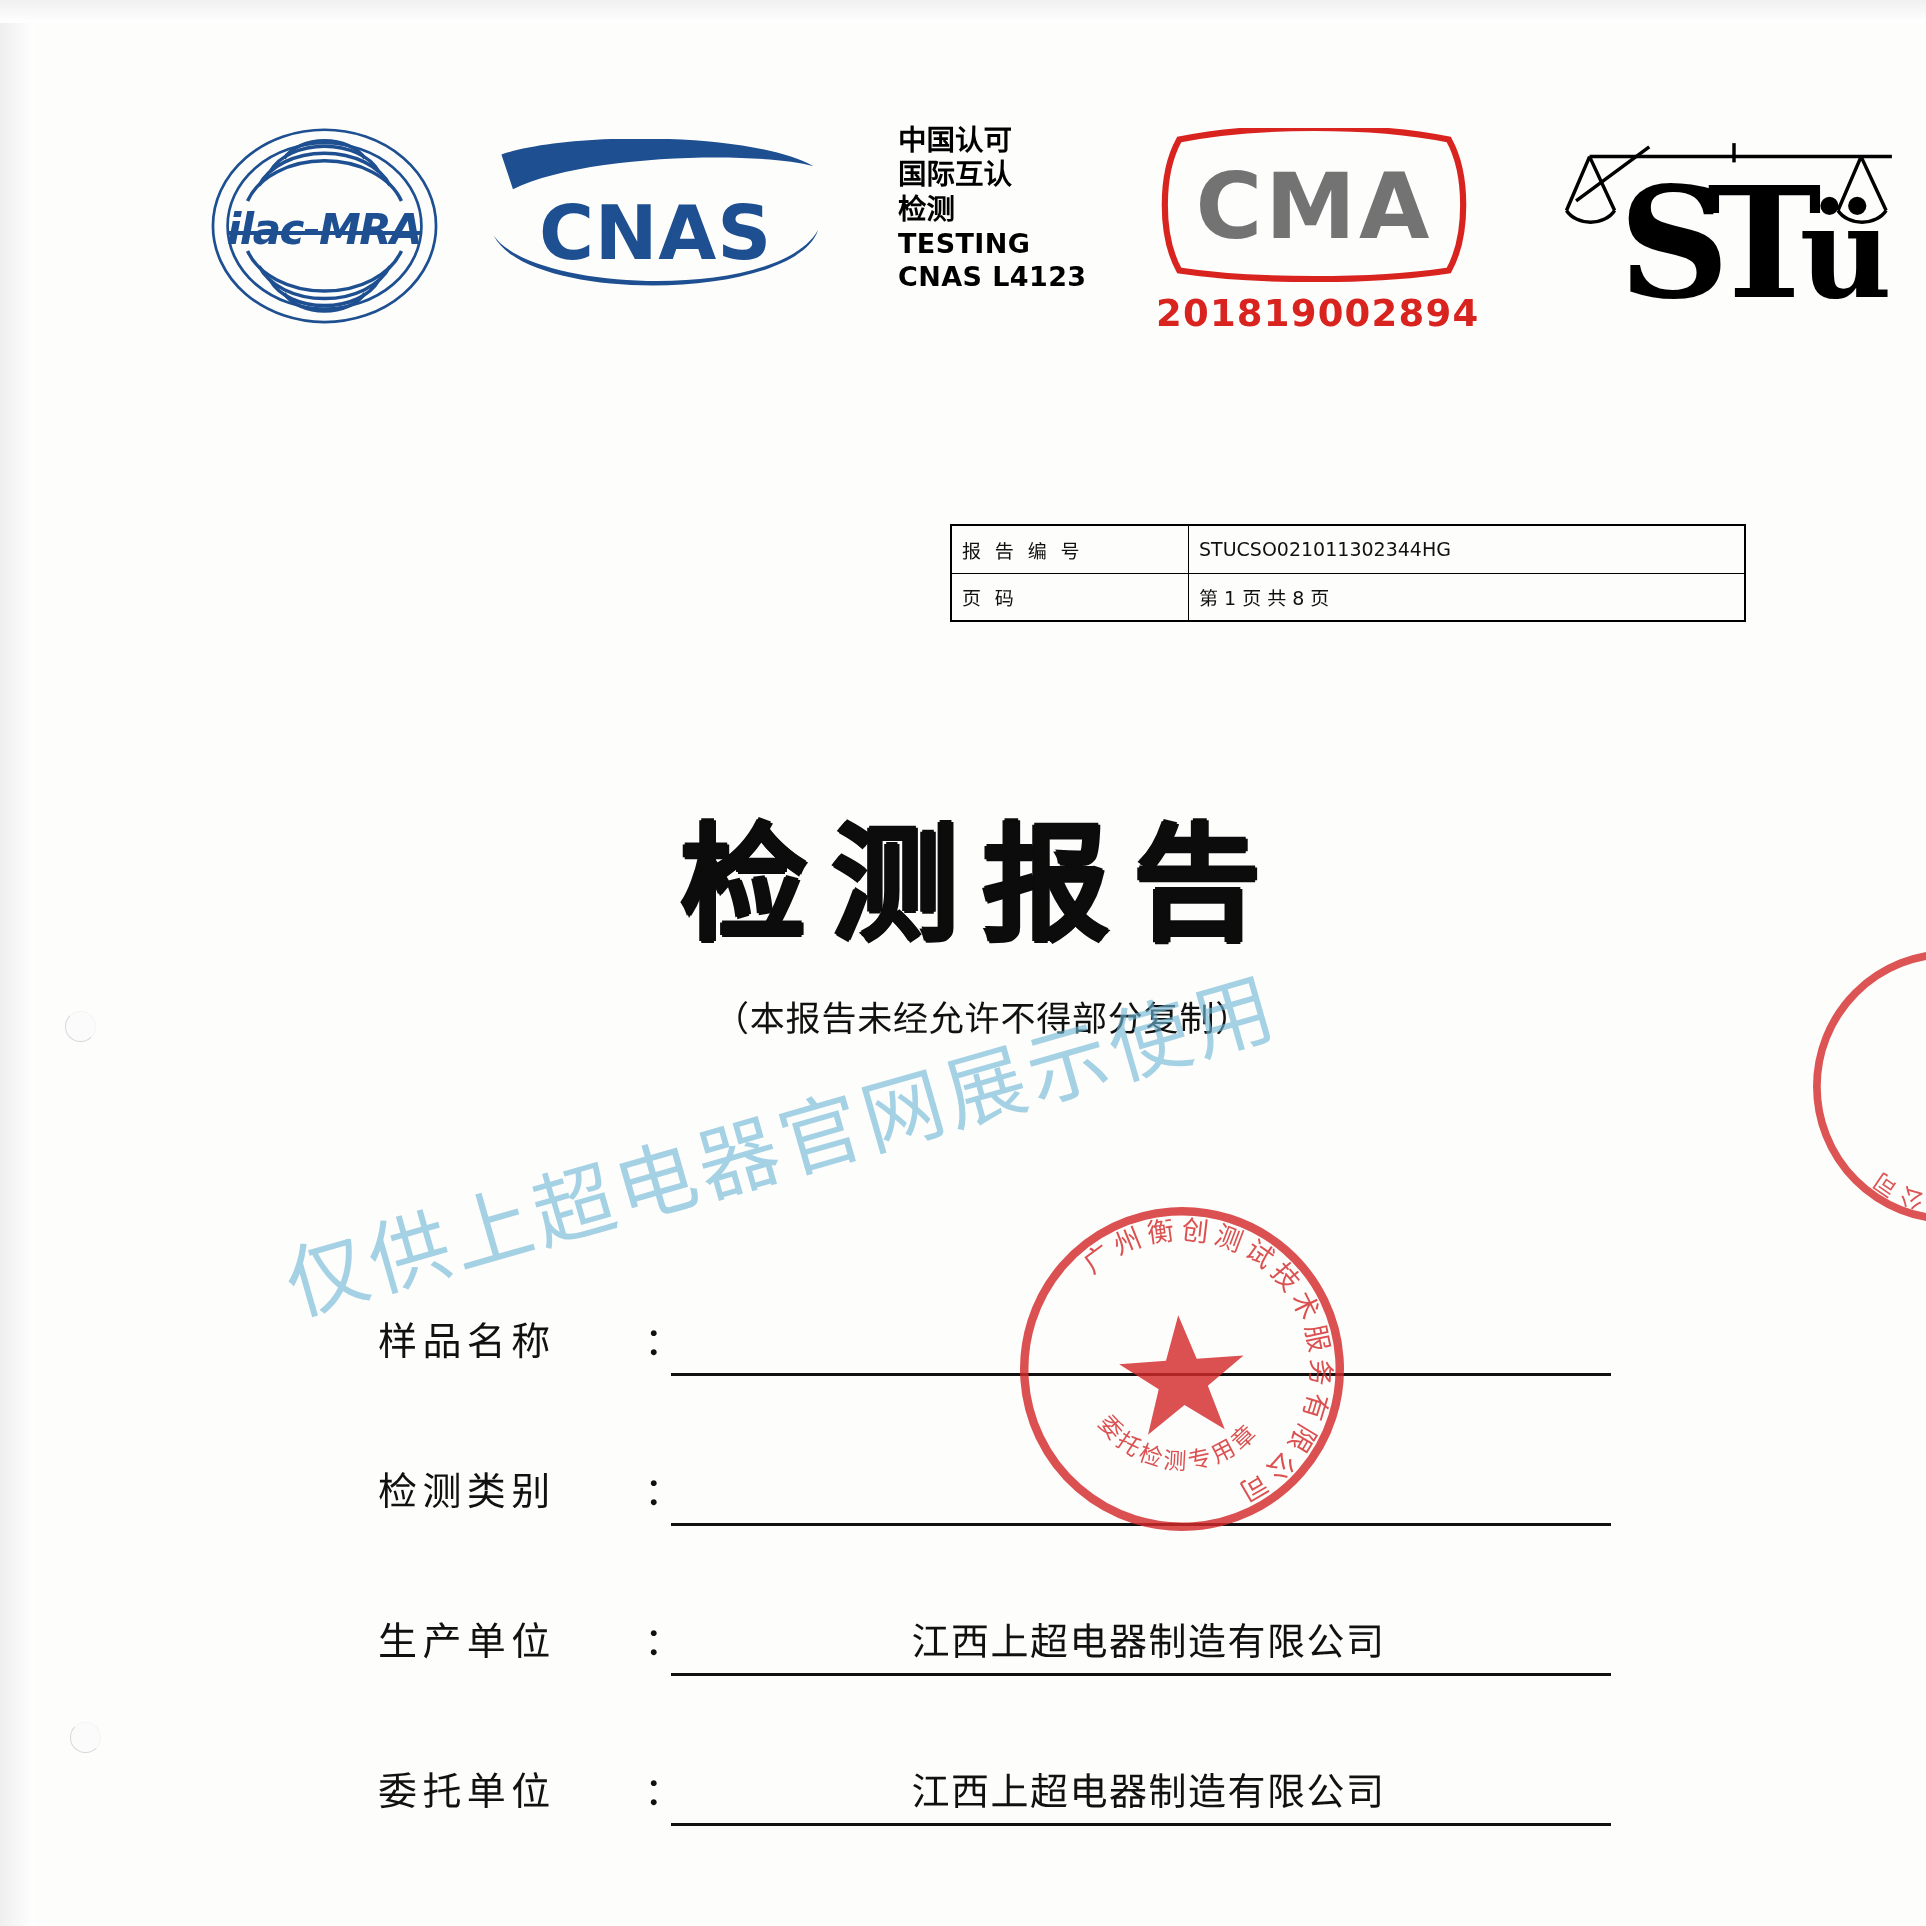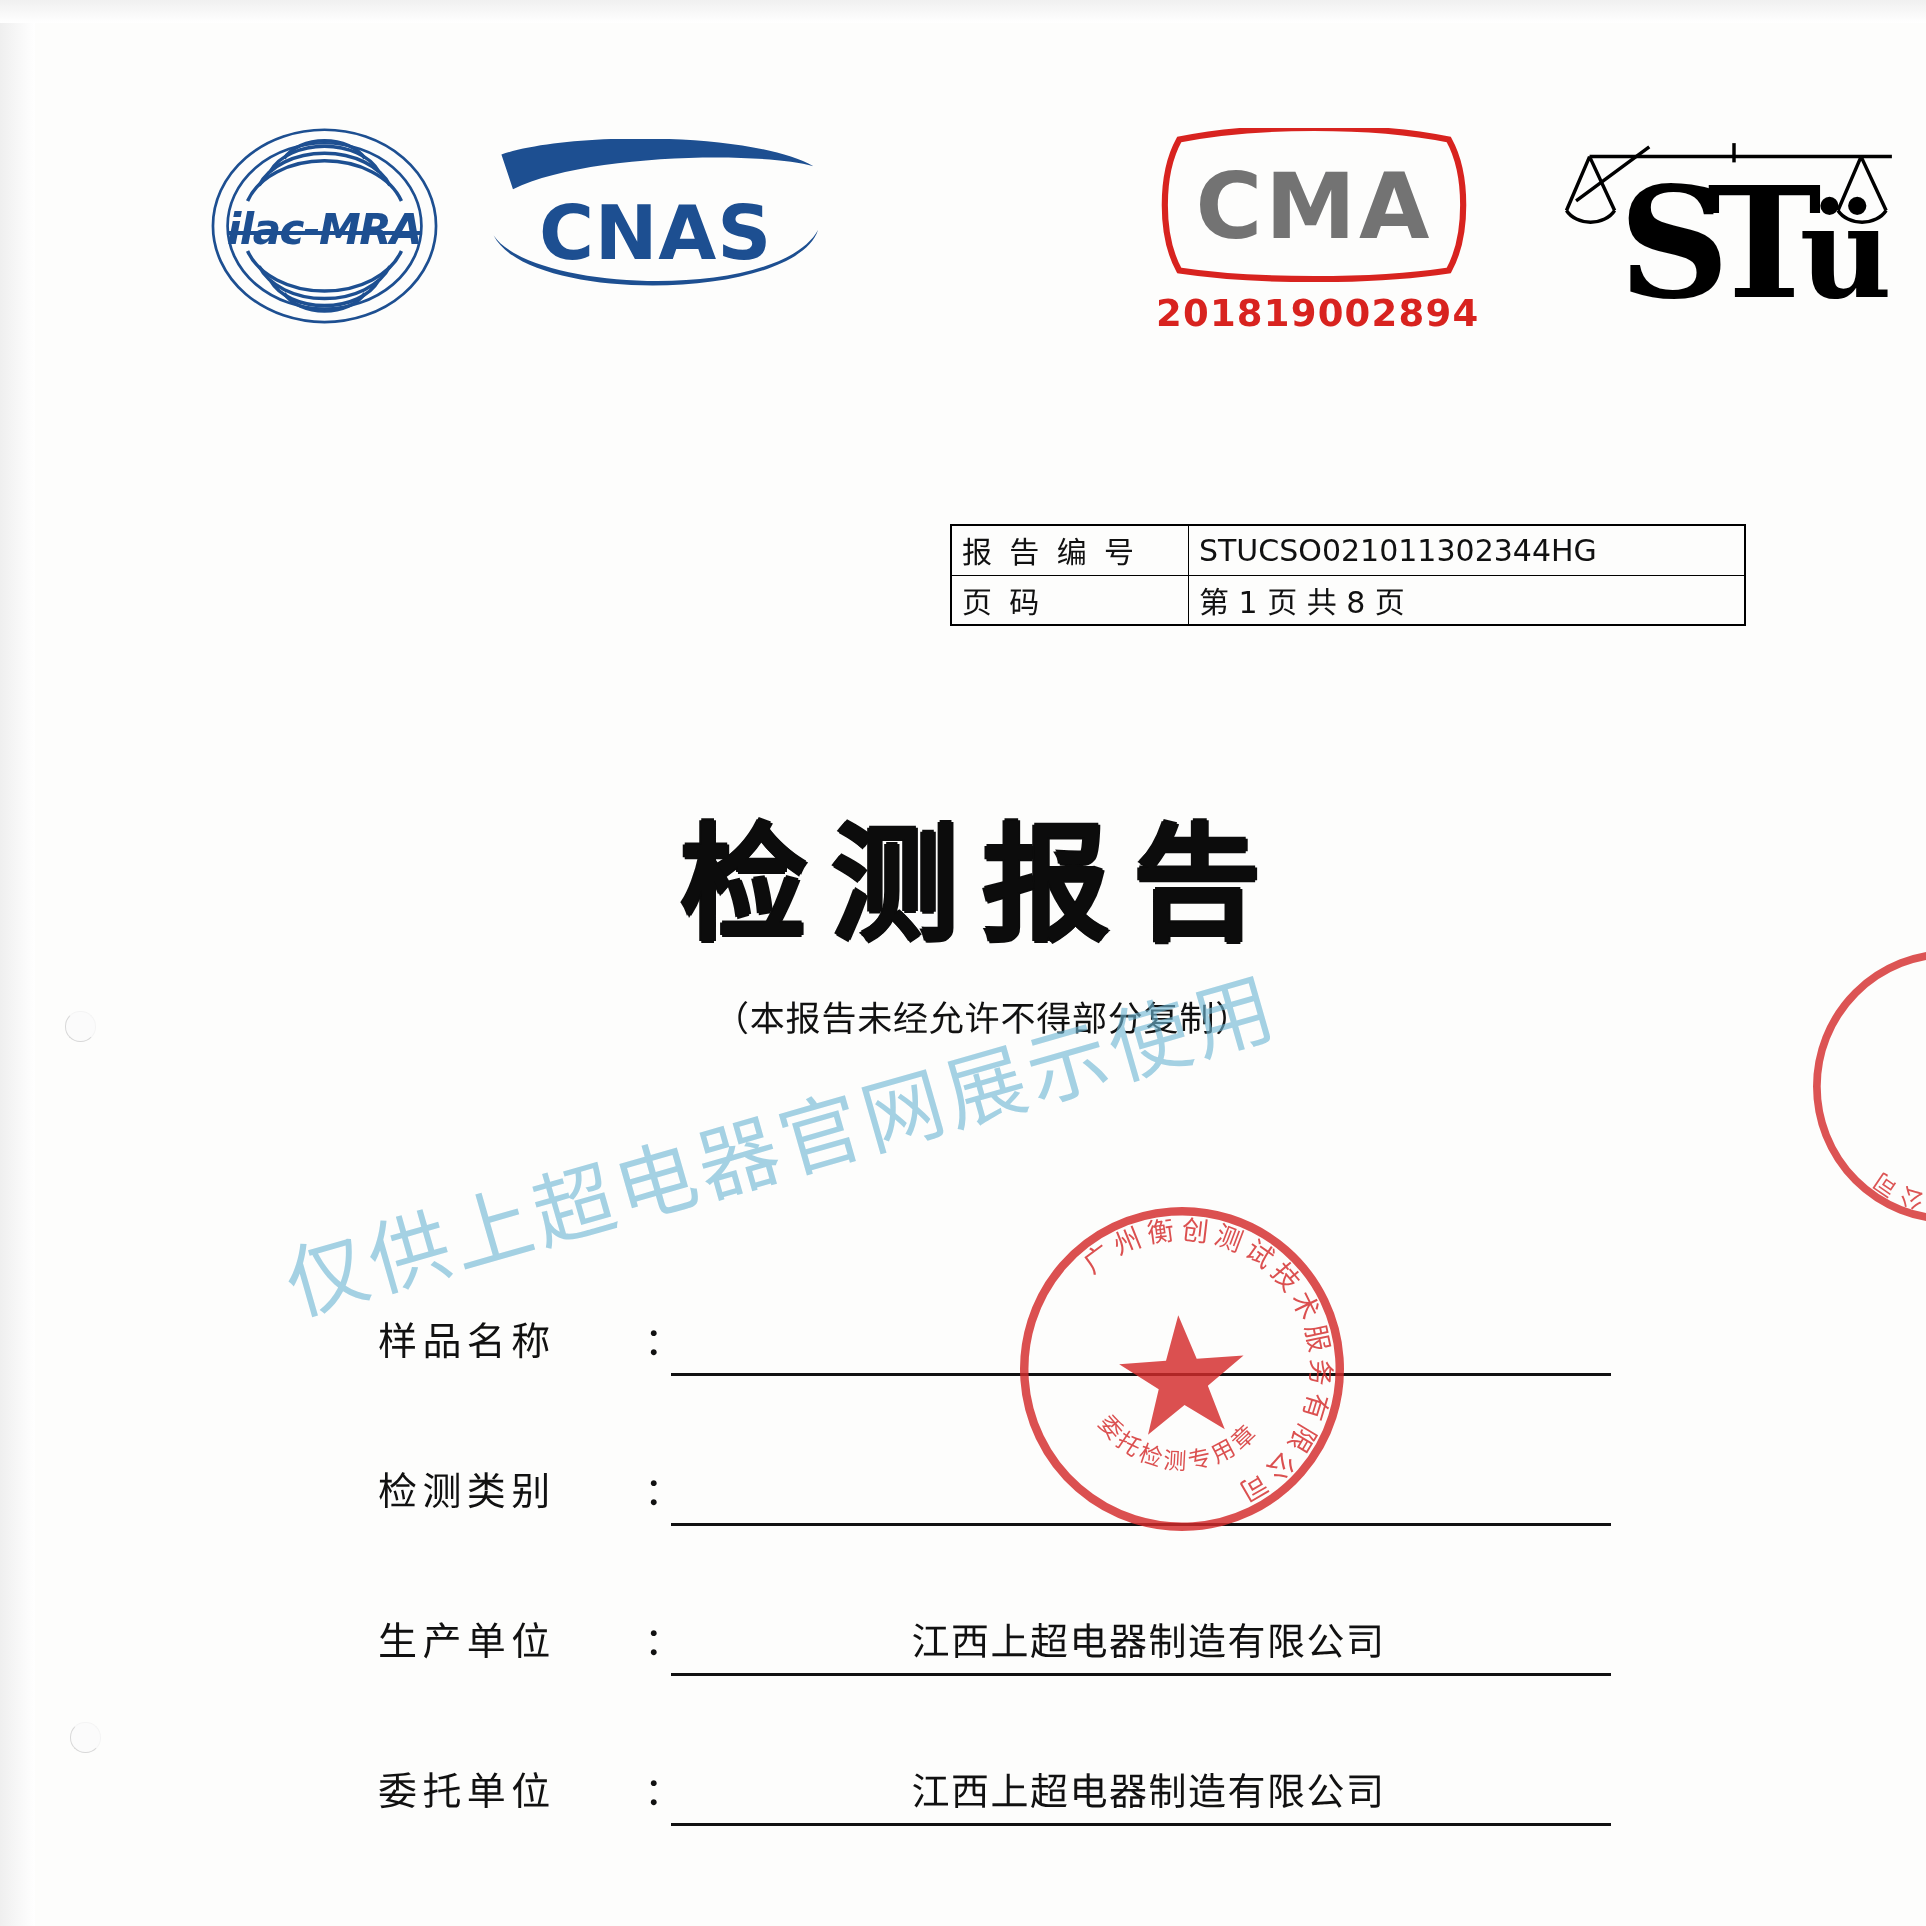--- a/index.html
+++ b/index.html
@@ -176,21 +176,21 @@
     border: 1.5px solid #000;
     border-collapse: collapse;
   }
   .report-table table {
     border-collapse: collapse;
     width: 100%;
   }
   .report-table td {
     border: 1.5px solid #000;
     height: 42px;
-    font-size: 30px;
+    font-size: 19px;
     padding: 2.3px 10px;
     font-family: "DejaVu Sans", "Liberation Sans", sans-serif;
     color: #111;
     white-space: nowrap;
   }
   .report-table td.lbl {
     width: 216px;
     text-align: left;
     letter-spacing: 3.9px;
   }
@@ -360,20 +360,27 @@
           <path d="M110 330 A210 150 0 0 0 510 330"></path>
           <path d="M140 370 A180 125 0 0 0 480 370"></path>
           <path d="M170 408 A150 100 0 0 0 450 408"></path>
           <path d="M205 440 A115 78 0 0 0 415 440"></path>
         </g>
       </svg>
       <div class="word">ilac-MRA</div>
       <div class="strike"></div>
     </div>
 
+    <div class="logo cnas-text">
+      <div>中国认可</div>
+      <div>国际互认</div>
+      <div>检测</div>
+      <div class="en">TESTING</div>
+      <div class="en">CNAS L4123</div>
+    </div>
 
     <div class="logo cma">
       <svg class="frame" viewBox="0 0 820 400">
         <path d="M60 30 C 260 -10, 560 -10, 760 30 C 810 120, 810 280, 760 370 C 560 400, 260 400, 60 370 C 10 280, 10 120, 60 30 Z" fill="none" stroke="#d8231f" stroke-width="16"></path>
       </svg>
       <div class="letters">CMA</div>
       <div class="num">201819002894</div>
     </div>
 
     <div class="logo stu">

